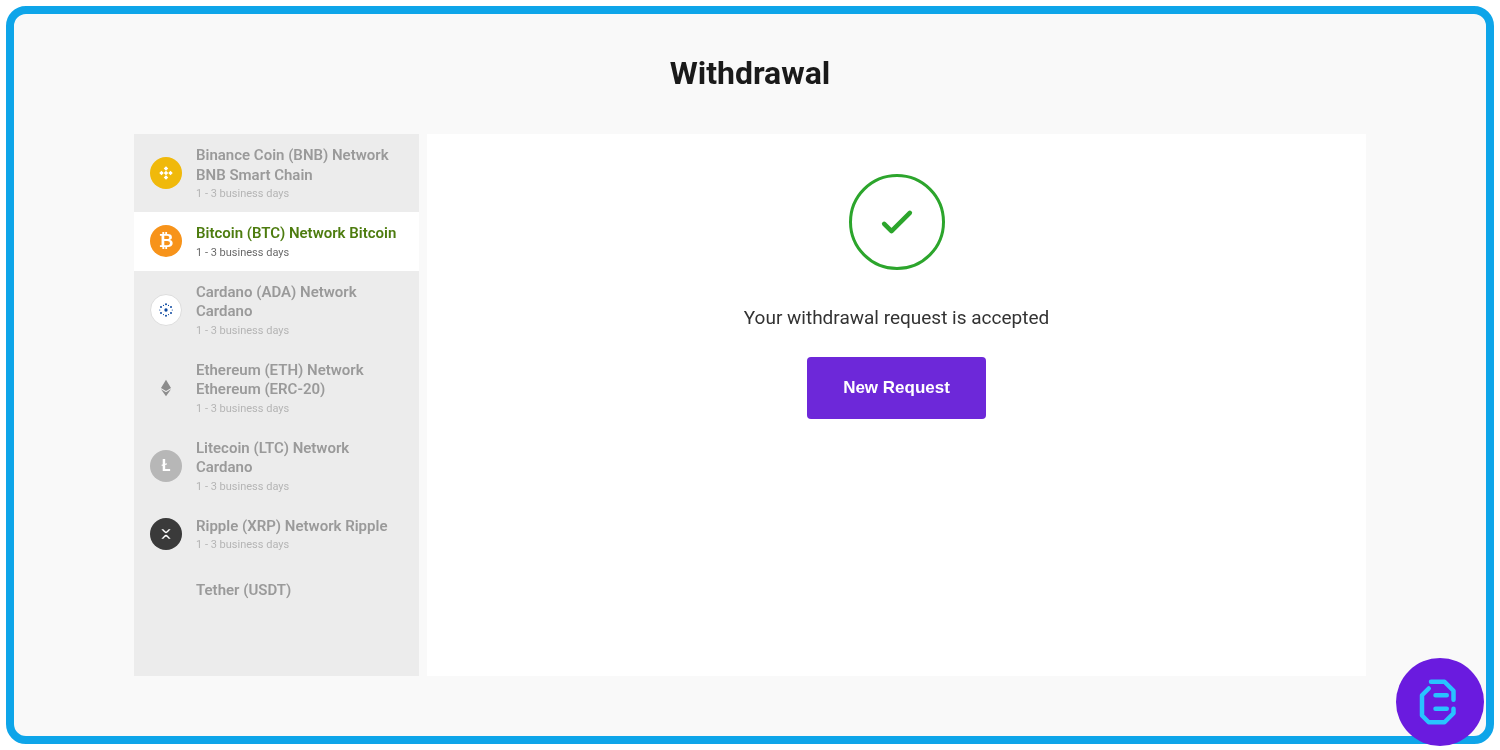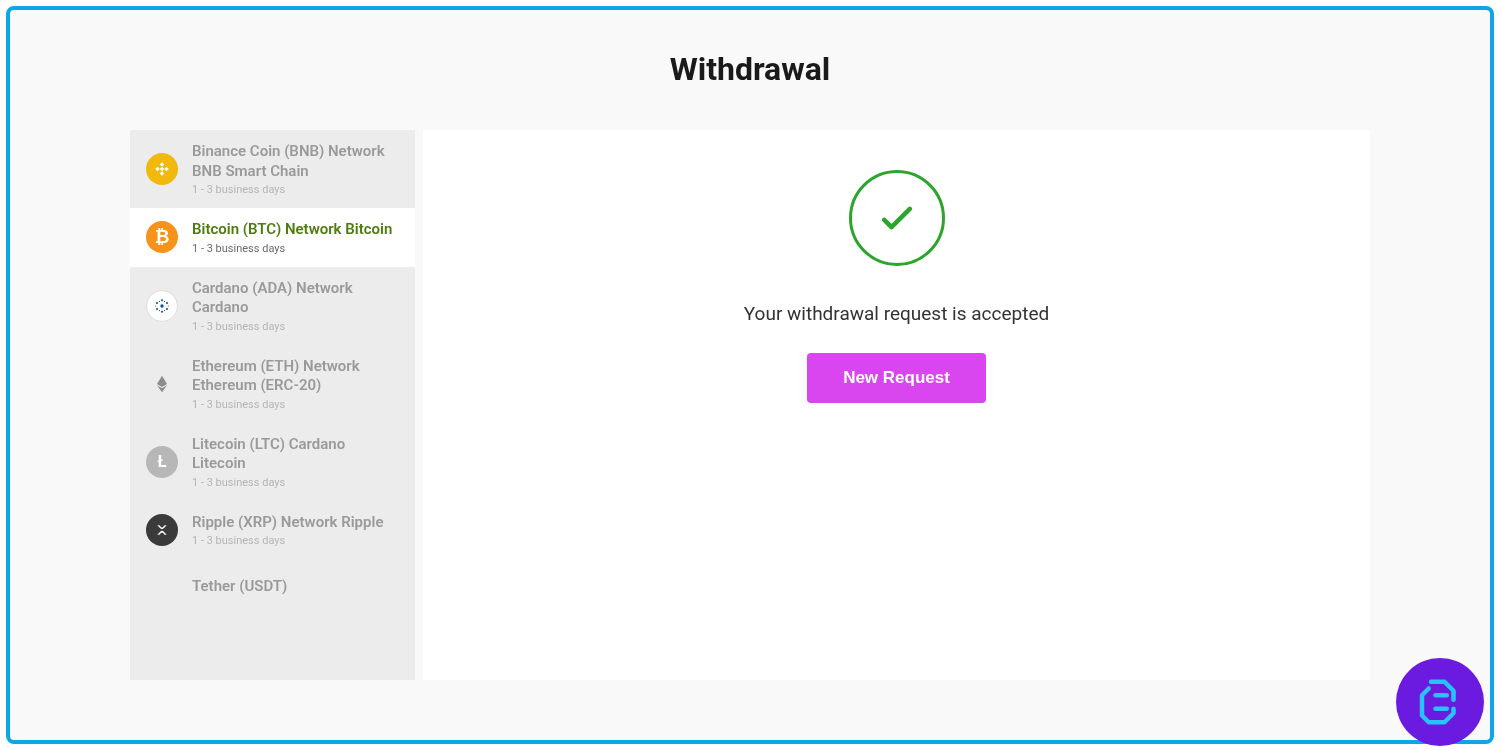--- a/index.html
+++ b/index.html
@@ -7,22 +7,22 @@
   font-family: -apple-system, BlinkMacSystemFont, "Segoe UI", Roboto, Helvetica, Arial, sans-serif;
   background: #fff;
   width: 1500px;
   height: 750px;
   overflow: hidden;
   position: relative;
 }
 .frame {
   position: absolute;
   top: 6px; left: 6px; right: 6px; bottom: 6px;
-  border: 4px solid #0ea5e9;
-  border-radius: 8px;
+  border: 8px solid #0ea5e9;
+  border-radius: 20px;
   background: #f9f9f9;
   overflow: hidden;
 }
 .header {
   text-align: center;
   padding: 40px 120px 20px 120px;
 }
 .title {
   font-size: 32px;
   font-weight: 700;
@@ -114,25 +114,25 @@
   justify-content: center;
   margin-bottom: 36px;
 }
 .check-circle svg { width: 44px; height: 44px; }
 .status-msg {
   font-size: 19px;
   color: #333;
   margin-bottom: 28px;
 }
 .new-req-btn {
-  background: #d946ef;
+  background: #6d28d9;
   color: #fff;
   font-size: 17px;
   font-weight: 600;
-  padding: 15px 36px;
+  padding: 21px 36px;
   border: none;
   border-radius: 4px;
   cursor: pointer;
 }
 .logo-badge {
   position: absolute;
   bottom: 4px;
   right: 16px;
   width: 88px;
   height: 88px;
@@ -216,21 +216,21 @@
         </div>
         <div class="coin-text">
           <div class="coin-name">Ethereum (ETH) Network Ethereum (ERC-20)</div>
           <div class="coin-time">1 - 3 business days</div>
         </div>
       </div>
 
       <div class="coin-item">
         <div class="coin-icon ic-ltc" style="font-size:16px;">Ł</div>
         <div class="coin-text">
-          <div class="coin-name">Litecoin (LTC) Cardano Litecoin</div>
+          <div class="coin-name">Litecoin (LTC) Network Cardano</div>
           <div class="coin-time">1 - 3 business days</div>
         </div>
       </div>
 
       <div class="coin-item">
         <div class="coin-icon ic-xrp">
           <svg viewBox="0 0 24 24" width="16" height="16">
               <path fill="#fff" d="M5 5l4 4a4 4 0 006 0l4-4h-3l-2.5 2.5a2 2 0 01-3 0L8 5H5zm0 14l4-4a4 4 0 016 0l4 4h-3l-2.5-2.5a2 2 0 00-3 0L8 19H5z"></path>
             </svg>
         </div>

